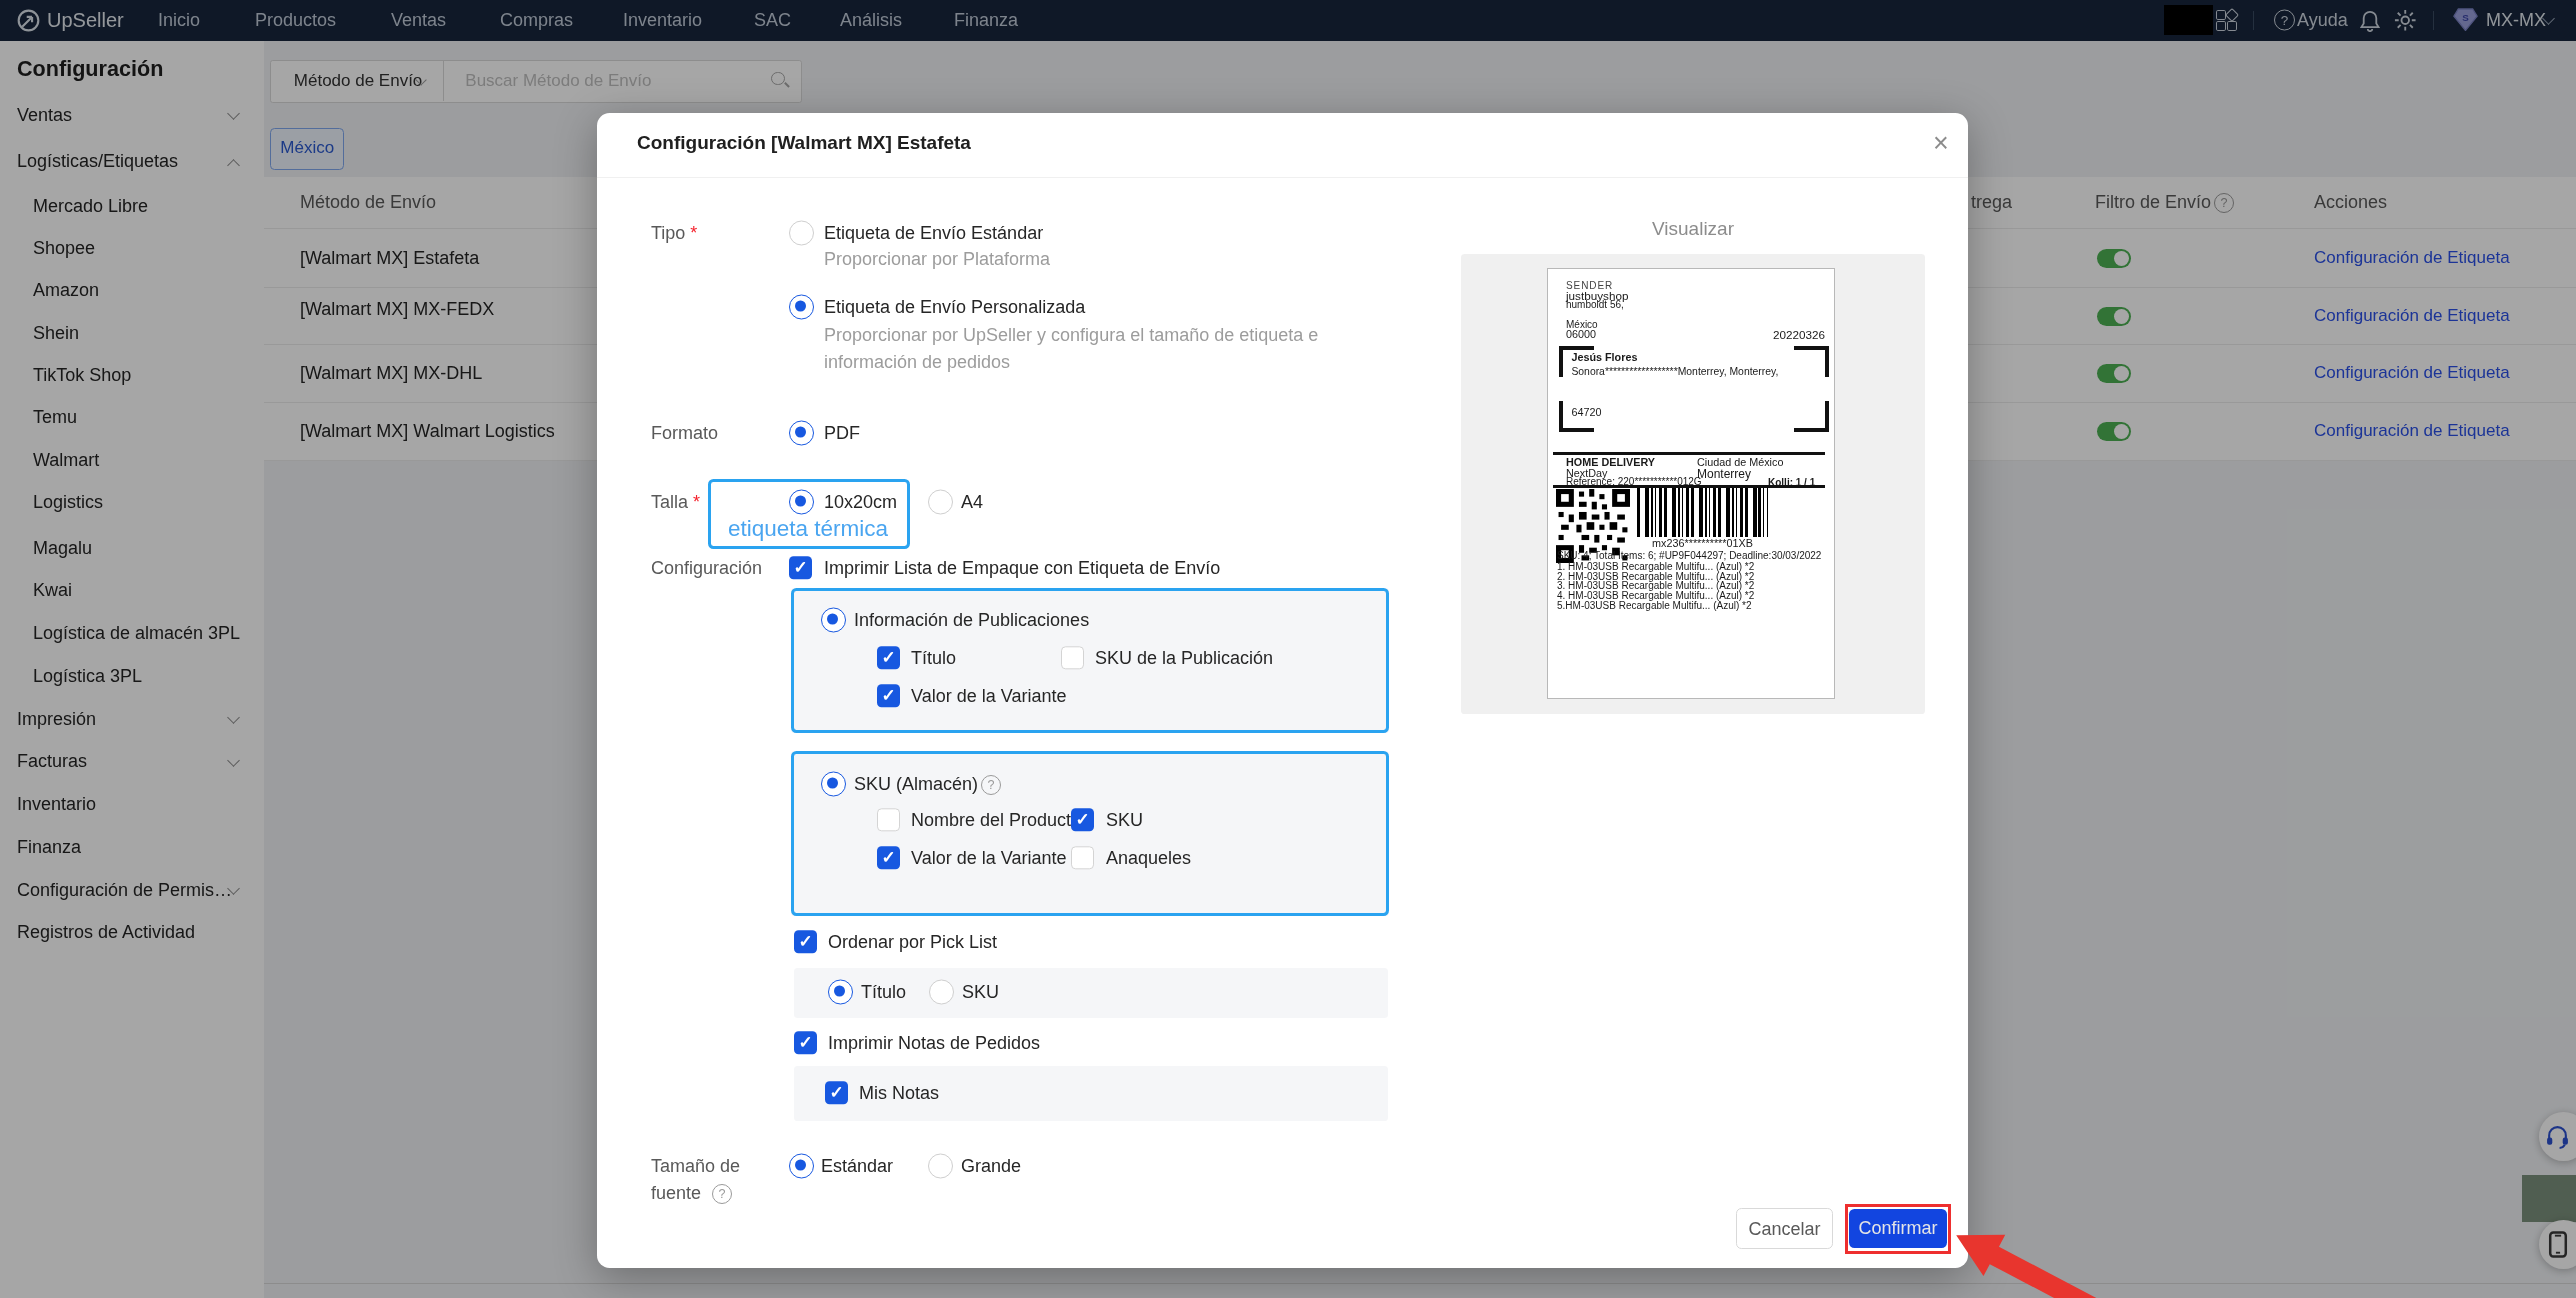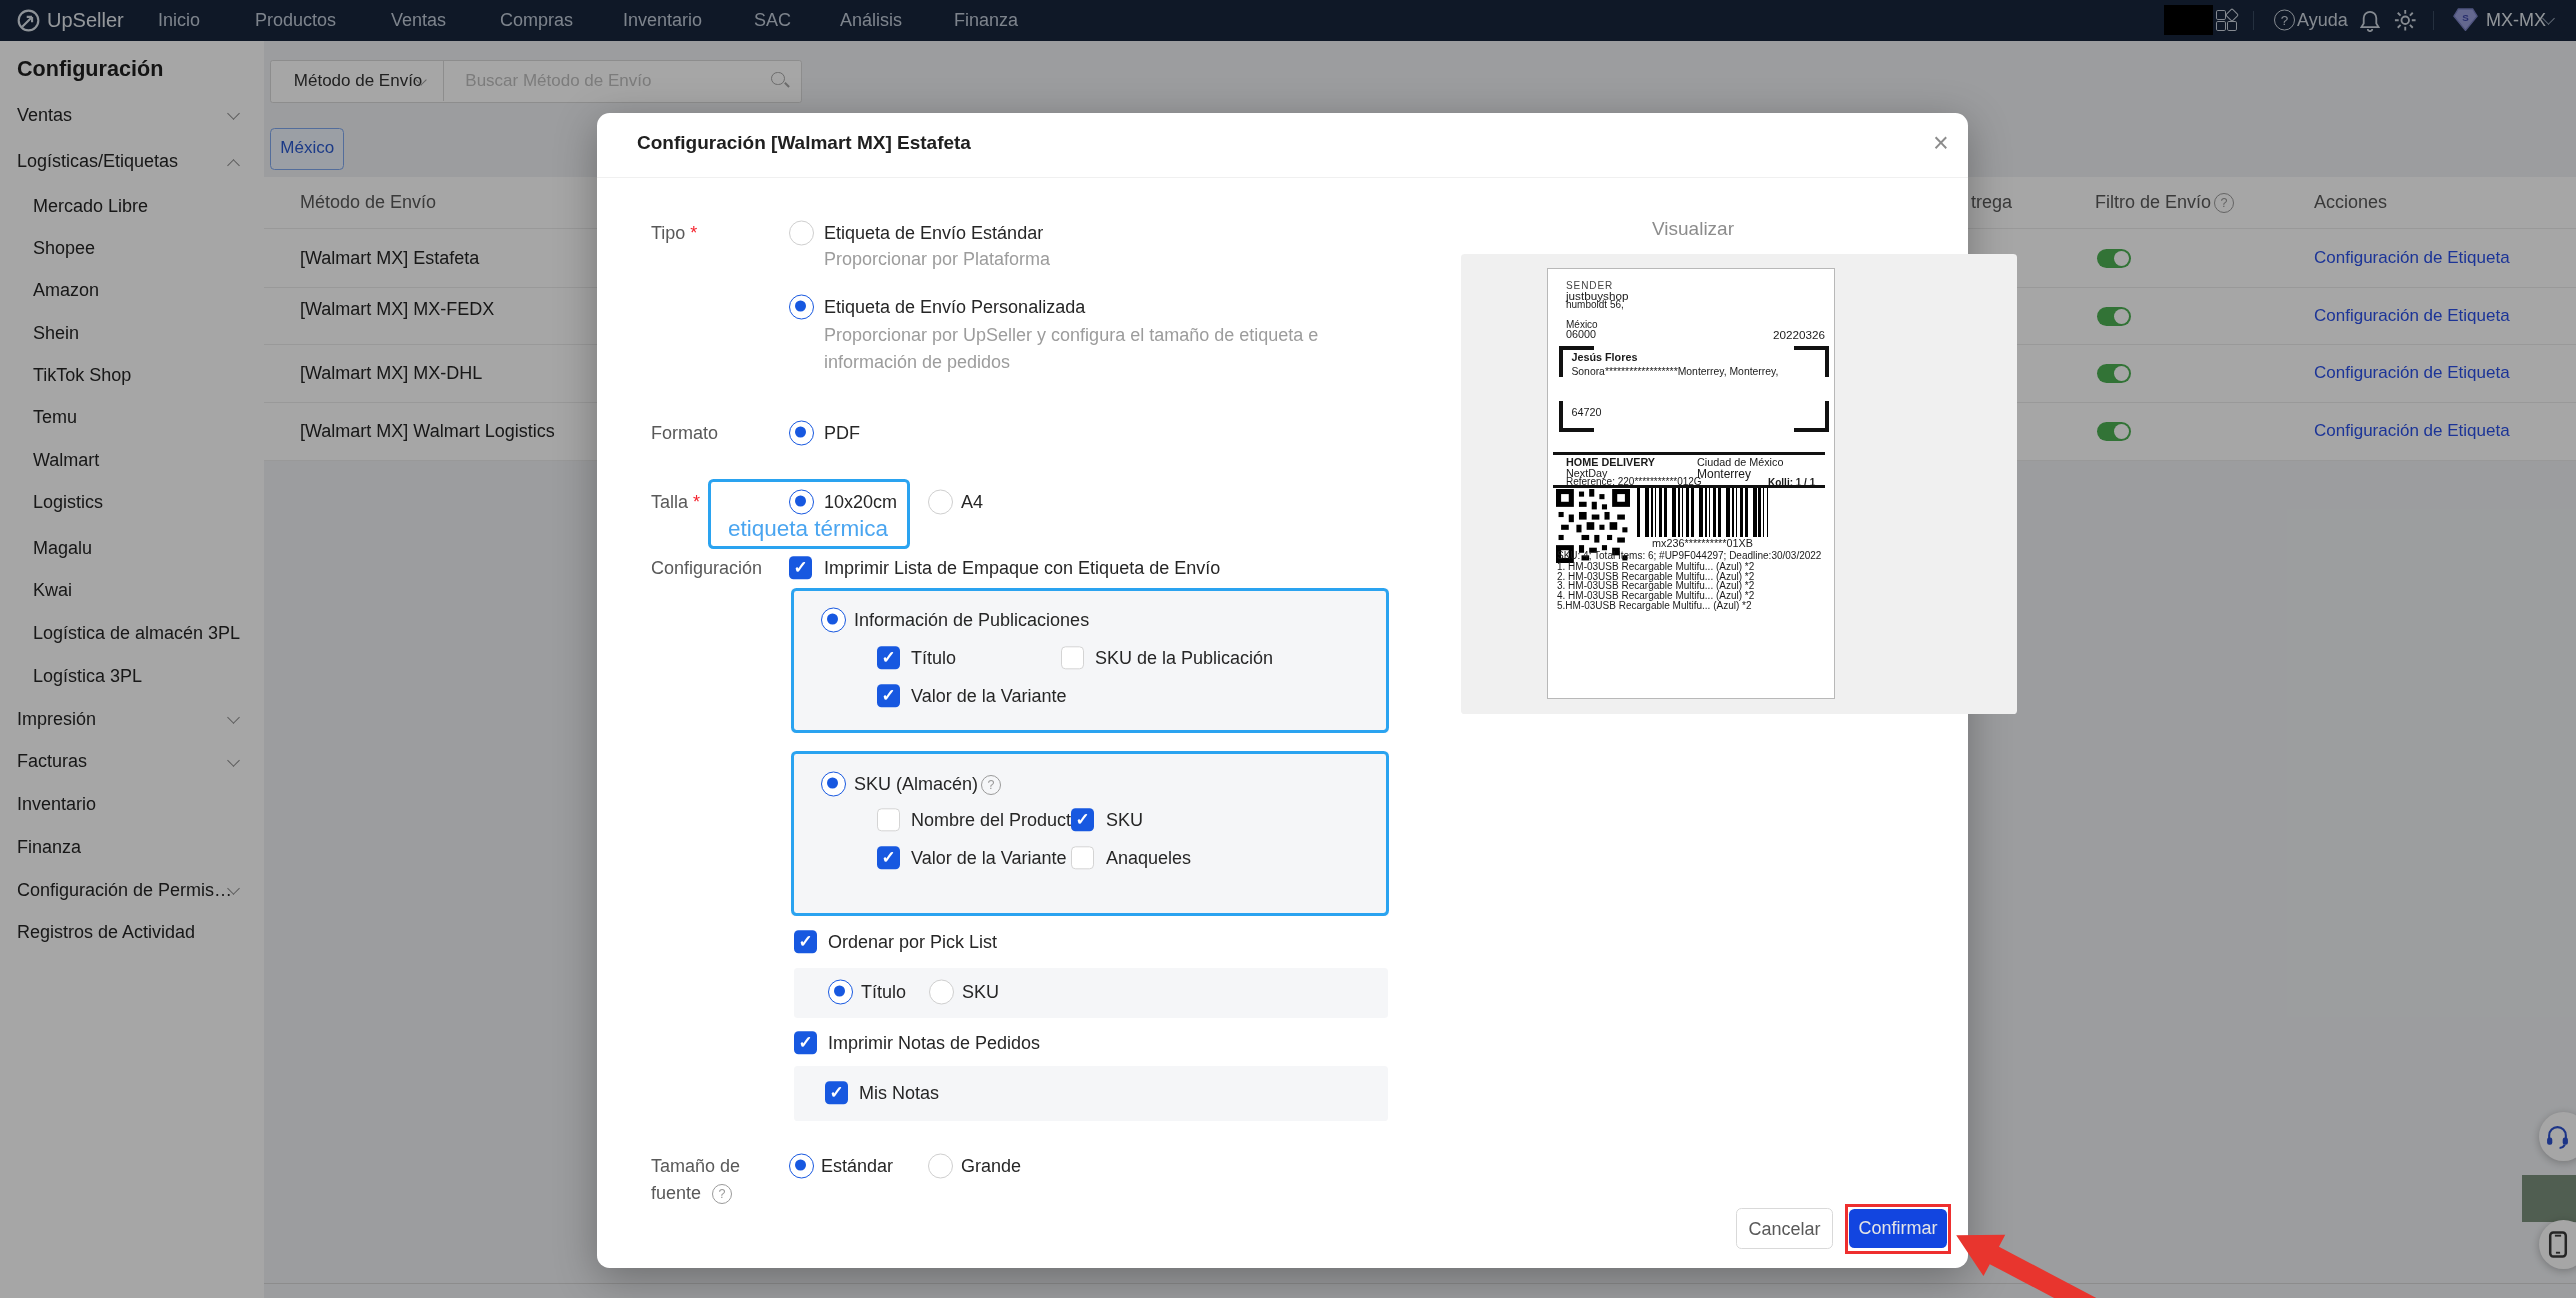--- a/index.html
+++ b/index.html
@@ -76,21 +76,21 @@
   .note-box{position:absolute;border:3.6px solid #2aa3f0;border-radius:5.4px;box-sizing:border-box;z-index:3;}
   .note-text{position:absolute;transform:translateY(-50%);color:#4aa5f0;font-size:22.5px;white-space:nowrap;}
   .gray-panel{position:absolute;background:#f5f6f8;border-radius:3.6px;}
   .m-btn{position:absolute;height:41px;border-radius:5.4px;font-size:18px;text-align:center;line-height:41px;cursor:pointer;box-sizing:border-box;}
   .btn-cancel{left:1139px;top:1095px;width:97px;background:#fff;border:1.8px solid #d9d9d9;color:#595959;}
   .btn-confirm{left:1252px;top:1096px;width:98px;height:39px;line-height:39px;background:#1245e0;color:#e5e5e5;}
   .red-box{position:absolute;left:1248px;top:1091px;width:106px;height:50px;border:3.6px solid #ee2f2f;box-sizing:border-box;z-index:5;}
 
   
   .pv-title{position:absolute;left:864px;top:116px;width:464px;text-align:center;transform:translateY(-50%);font-size:19px;color:#8c8c8c;}
-  .pv-panel{position:absolute;left:864px;top:141px;width:556px;height:460px;background:#f0f0f0;border-radius:3.6px;}
+  .pv-panel{position:absolute;left:864px;top:141px;width:464px;height:460px;background:#f0f0f0;border-radius:3.6px;}
   .pv-label{position:absolute;left:86px;top:14.4px;width:288px;height:431px;background:#fff;border:0.9px solid #b8b8b8;box-sizing:border-box;
             font-size:10px;color:#1a1a1a;}
   .lb{position:absolute;white-space:nowrap;}
   .bracket{position:absolute;width:31px;height:27px;}
   .bk-tl{border-left:4.5px solid #111;border-top:4.5px solid #111;}
   .bk-tr{border-right:4.5px solid #111;border-top:4.5px solid #111;}
   .bk-bl{border-left:4.5px solid #111;border-bottom:4.5px solid #111;}
   .bk-br{border-right:4.5px solid #111;border-bottom:4.5px solid #111;}
   .lb-hr{position:absolute;left:5.4px;width:272px;height:2.7px;background:#111;}
   .barcode{position:absolute;left:89px;top:219px;width:131px;height:49px;

